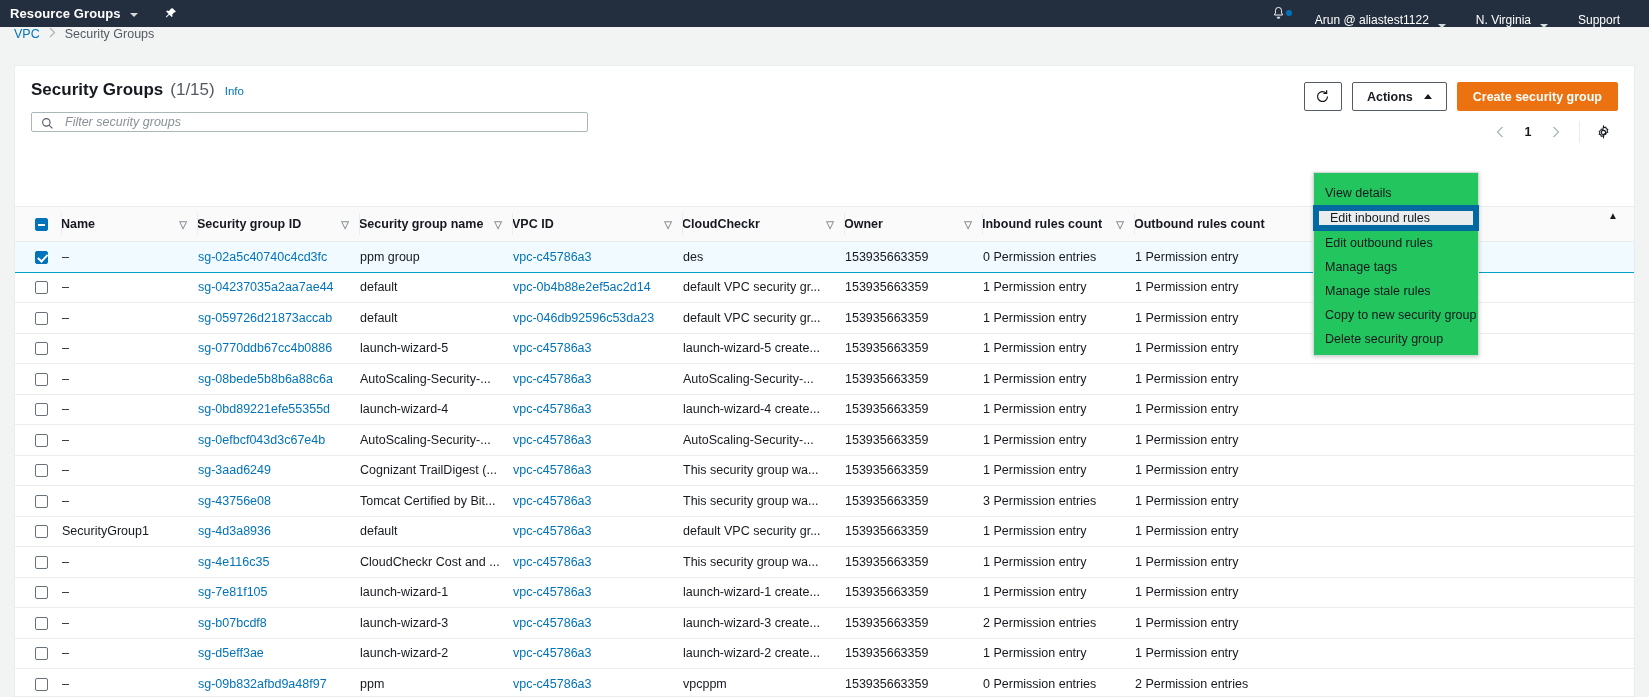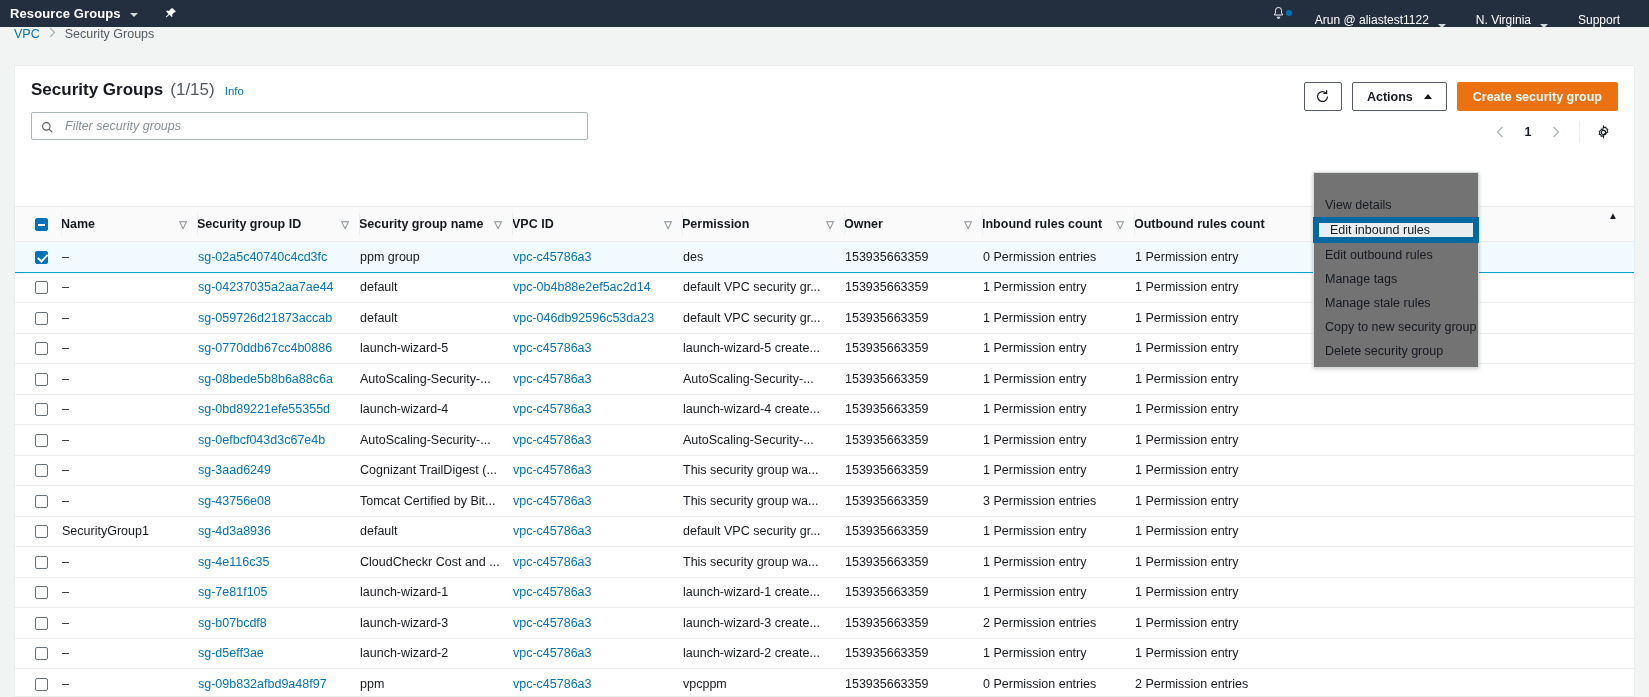--- a/index.html
+++ b/index.html
@@ -67,21 +67,21 @@
     display:flex; align-items:flex-start; padding: 14px 16px 0 16px;
     position: relative;
   }
   .title-col { flex: 1; }
   .title-line { display:flex; align-items:baseline; gap:7px; }
   .h1 { font-size: 17px; font-weight: bold; color:#16191f; }
   .count { font-size: 17px; color:#545b64; font-weight: normal;}
   .info-link { font-size: 11.5px; color:#0073bb; margin-left:3px; }
 
   .searchbox {
-    margin-top: 12px; width: 557px; height: 28px;
+    margin-top: 12px; width: 557px; height: 20px;
     border:1px solid #aab7b8; border-radius:2px; background:#fff;
     display:flex; align-items:center; padding: 0 9px; gap:9px;
   }
   .search-ico { width:13px;height:13px; flex:none; }
   .search-input {
     border:none; outline:none; flex:1; font-size:12.5px;
     color:#687078; font-style: italic;
     font-family:"Liberation Sans", sans-serif; background:transparent;
   }
   .search-input::placeholder { color:#879196; font-style: italic; }
@@ -112,23 +112,23 @@
     display:flex; align-items:center; gap:0;
   }
   .pg-arrow { width:30px;height:28px;display:flex;align-items:center;justify-content:center;color:#aab7b8;font-size:14px;}
   .pg-num { width:26px;height:28px;display:flex;align-items:center;justify-content:center;font-size:12.5px;color:#16191f;font-weight:bold;}
   .pg-divider { width:1px;height:22px;background:#eaeded;margin:0 8px;}
   .gear-btn { width:30px;height:28px;display:flex;align-items:center;justify-content:center;}
 
   
   .dropdown {
     position:absolute; left: 1298px; top: 106px; width: 166px;
-    background:#737373; border:1px solid #d5dbdb;
+    background:#22c55e; border:1px solid #d5dbdb;
     box-shadow: 0 1px 4px rgba(0,0,0,0.22);
-    z-index: 60; padding: 20px 0 4px 0;
+    z-index: 60; padding: 8px 0 4px 0;
   }
   .dd-item {
     height:24px; display:flex; align-items:center; padding: 0 11px;
     font-size:12.5px; color:#16191f; white-space:nowrap;
   }
   .dd-item.selected {
     background:#eaeded; border:6px solid #0369a1;
     height:26px; margin: 0 -1px;
   }
 
@@ -341,21 +341,21 @@
               </div>
             </th>
             <th class="th-sep">
               <div class="th-inner">
                 <span class="th-label">VPC ID</span>
                 <span class="sort-ico">▽</span>
               </div>
             </th>
             <th class="th-sep">
               <div class="th-inner">
-                <span class="th-label">Permission</span>
+                <span class="th-label">CloudCheckr</span>
                 <span class="sort-ico">▽</span>
               </div>
             </th>
             <th class="th-sep">
               <div class="th-inner">
                 <span class="th-label">Owner</span>
                 <span class="sort-ico">▽</span>
               </div>
             </th>
             <th class="th-sep">

